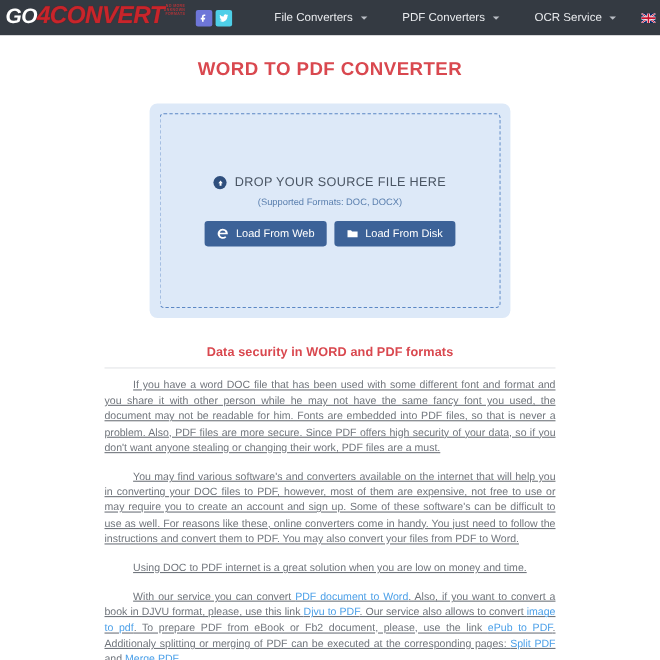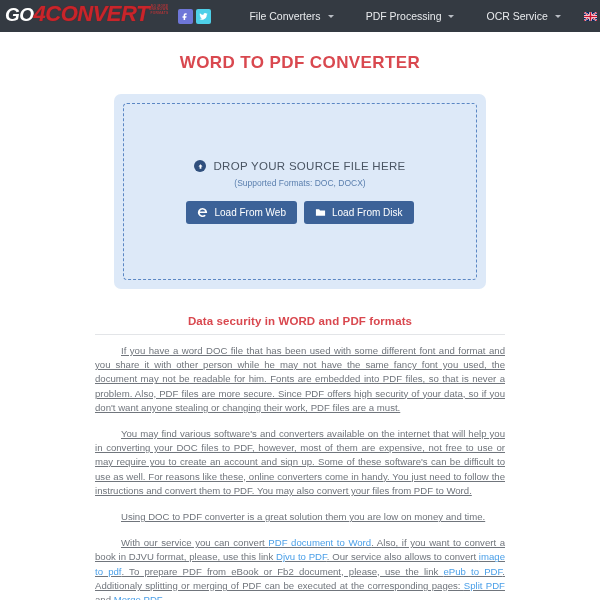--- a/index.html
+++ b/index.html
@@ -122,21 +122,21 @@
     color: #d9484f;
     font-size: 17px;
     font-weight: bold;
     letter-spacing: 0.4px;
     margin-top: 21px;
   }
 
   
   .drop-outer {
     margin: 21px auto 0;
-    width: 372px;
+    width: 328px;
     background: #dde9f8;
     border-radius: 7px;
     padding: 9px;
   }
   .drop-inner {
     border: 1.5px dashed #5b87c4;
     border-radius: 4px;
     background: transparent;
     height: 177px;
     display: flex;
@@ -245,21 +245,21 @@
         </svg>
     </div>
   </div>
 
   <div class="nav">
     <div class="nav-item">
       <span>File Converters</span>
       <span class="caret"></span>
     </div>
     <div class="nav-item">
-      <span>PDF Processing</span>
+      <span>PDF Converters</span>
       <span class="caret"></span>
     </div>
     <div class="nav-item">
       <span>OCR Service</span>
       <span class="caret"></span>
     </div>
   </div>
 
   <div class="lang">
     <div class="lang-item active">
@@ -310,17 +310,17 @@
   </div>
 </div>
 
 <div class="article">
 
   <h2 class="sec-heading">Data security in WORD and PDF formats</h2>
   <hr class="sec-rule">
 
   <p class="para">If you have a word DOC file that has been used with some different font and format and you share it with other person while he may not have the same fancy font you used, the document may not be readable for him. Fonts are embedded into PDF files, so that is never a problem. Also, PDF files are more secure. Since PDF offers high security of your data, so if you don't want anyone stealing or changing their work, PDF files are a must.</p>
   <p class="para">You may find various software's and converters available on the internet that will help you in converting your DOC files to PDF, however, most of them are expensive, not free to use or may require you to create an account and sign up. Some of these software's can be difficult to use as well. For reasons like these, online converters come in handy. You just need to follow the instructions and convert them to PDF. You may also convert your files from PDF to Word.</p>
-  <p class="para">Using DOC to PDF converter is a great solution them you are low on money and time.</p>
+  <p class="para">Using DOC to PDF internet is a great solution when you are low on money and time.</p>
 
   <p class="para"><span>With our service you can convert </span><a href="#">PDF document to Word</a><span>. Also, if you want to convert a book in DJVU format, please, use this link </span><a href="#">Djvu to PDF</a><span>. Our service also allows to convert </span><a href="#">image to pdf</a><span>. To prepare PDF from eBook or Fb2 document, please, use the link </span><a href="#">ePub to PDF</a><span>. Additionaly splitting or merging of PDF can be executed at the corresponding pages: </span><a href="#">Split PDF</a><span> and </span><a href="#">Merge PDF</a><span>.</span></p>
 
 </div>
 
 </body></html>

